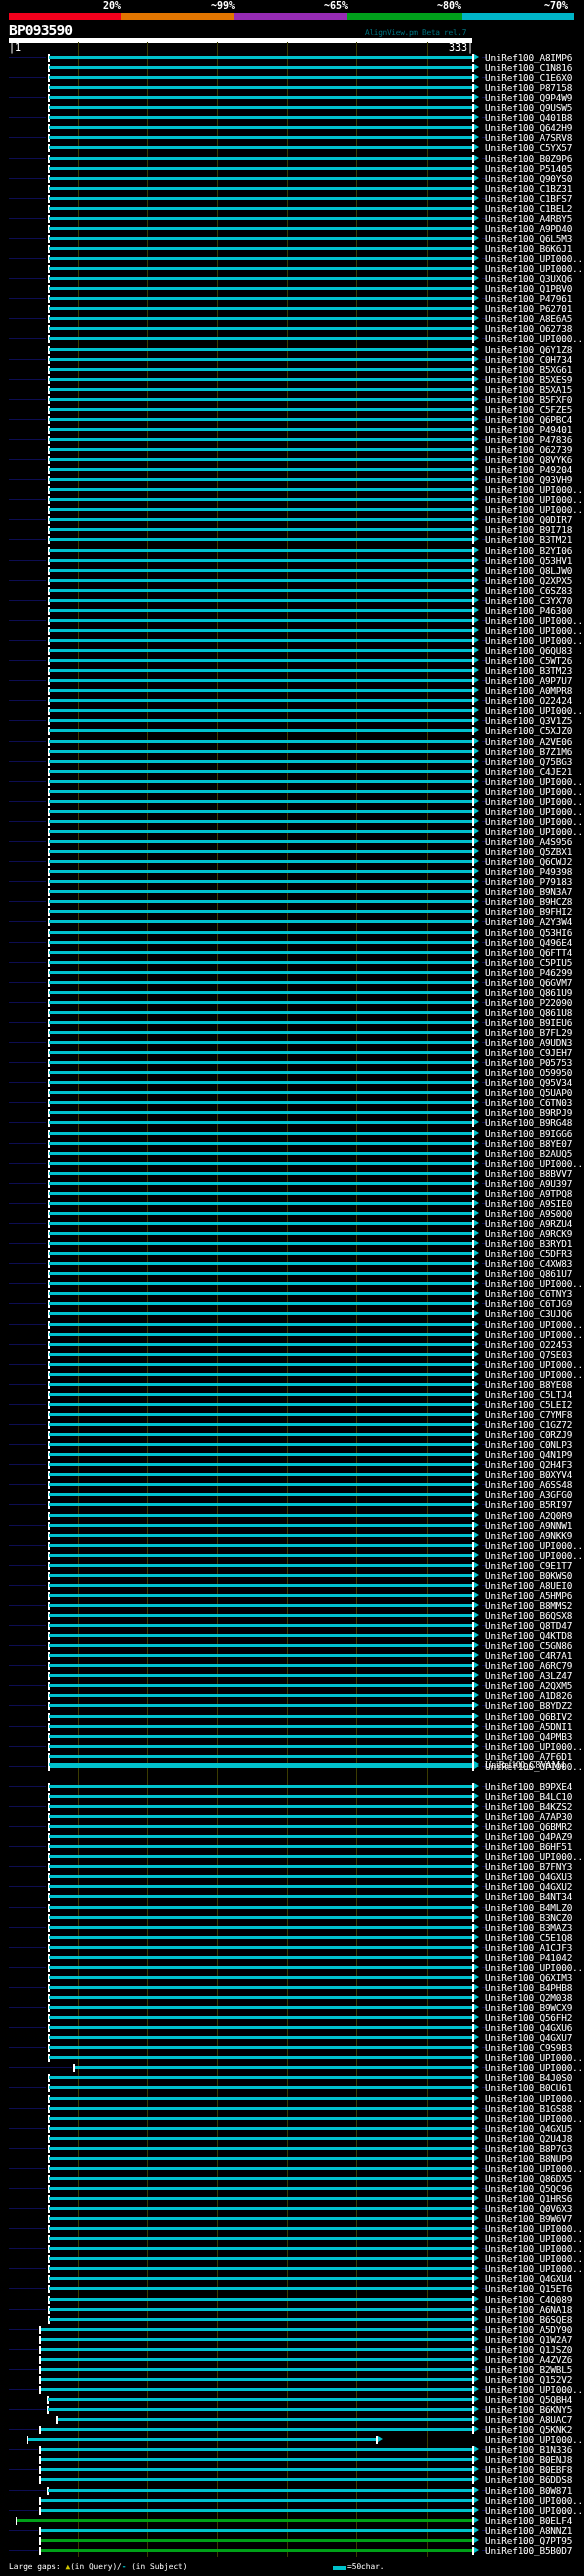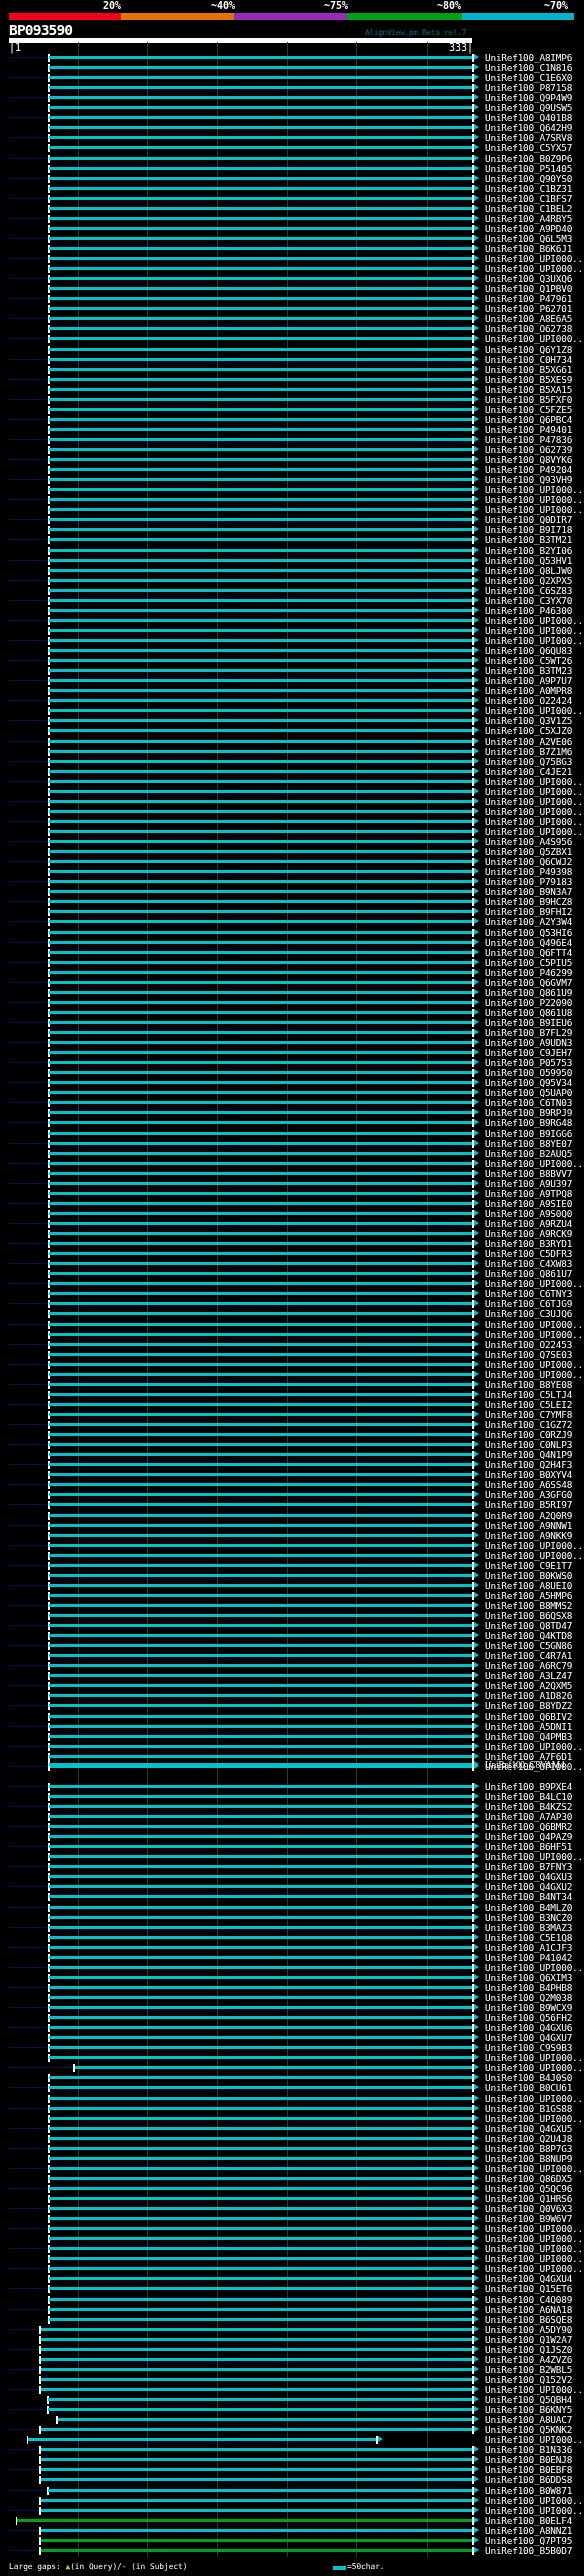--- a/index.html
+++ b/index.html
@@ -32,22 +32,22 @@
   #legend-swatch{position:absolute;left:333px;top:2566px;width:12.8px;height:3.7px;background:#00c2cc;}
   #legend-label{position:absolute;left:347px;top:2561px;height:12.8px;color:#fff;font-size:7.8px;
                 line-height:12.8px;white-space:pre;}
 </style>
 </head>
 <body>
 
 <div id="screen">
 
   <div class="scale-label" style="left:112px;">20%</div>
-  <div class="scale-label" style="left:223px;">~40%</div>
-  <div class="scale-label" style="left:336px;">~75%</div>
+  <div class="scale-label" style="left:223px;">~99%</div>
+  <div class="scale-label" style="left:336px;">~65%</div>
   <div class="scale-label" style="left:449px;">~80%</div>
   <div class="scale-label" style="left:556px;">~70%</div>
   <div id="scale-bar">
       <div class="scale-seg" style="width: 112px; background: rgb(242, 0, 28);"></div>
       <div class="scale-seg" style="width: 113px; background: rgb(225, 117, 0);"></div>
       <div class="scale-seg" style="width: 113px; background: rgb(150, 43, 180);"></div>
       <div class="scale-seg" style="width: 115px; background: rgb(0, 160, 27);"></div>
       <div class="scale-seg" style="width: 112px; background: rgb(0, 181, 200);"></div>
     </div>
 

